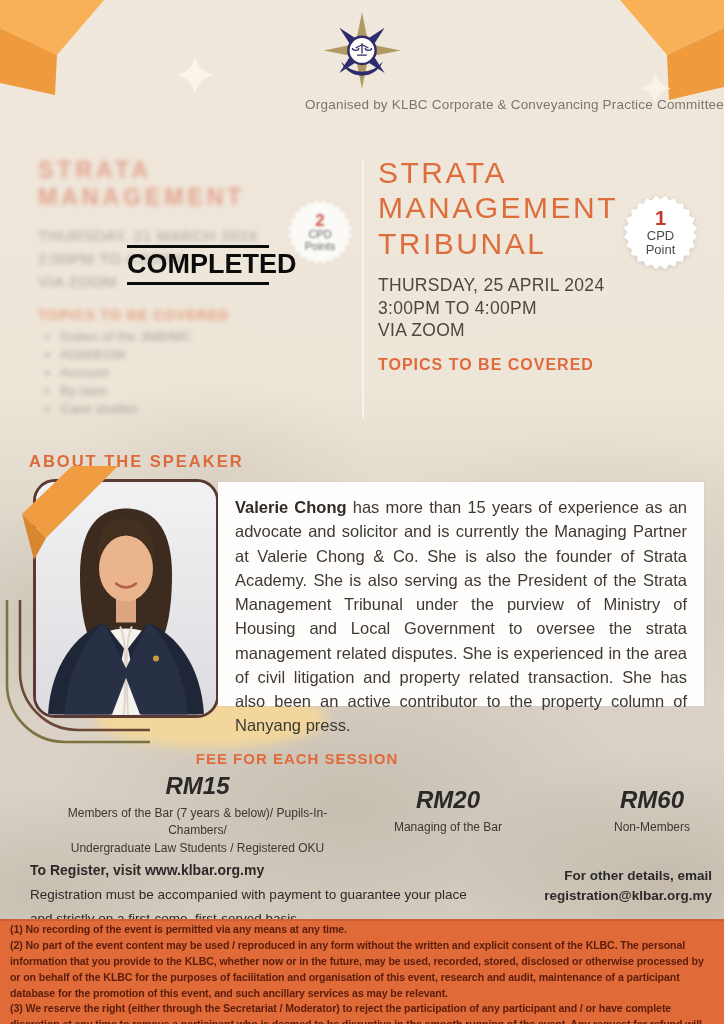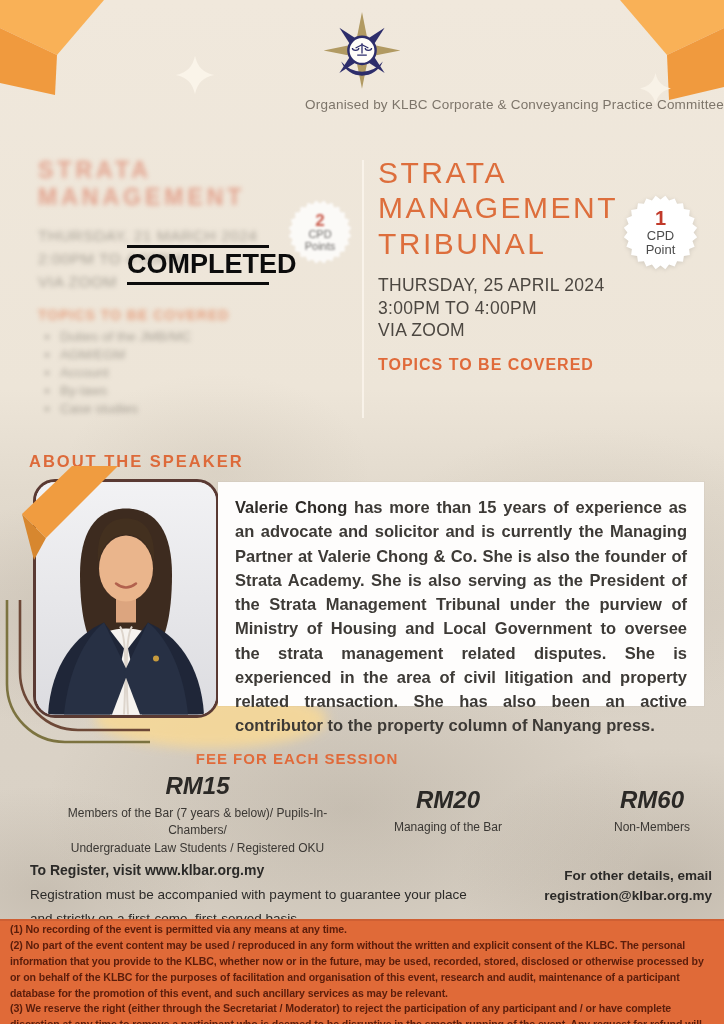--- a/index.html
+++ b/index.html
@@ -51,21 +51,21 @@
   .badge1 .cpd-unit,.badge1 .cpd-qual{font-size:11px;}
   .badge2{left:622px;top:194px;width:77px;height:77px;filter:drop-shadow(0 1px 2px rgba(0,0,0,.12));}
   
   .stamp{left:127px;top:245px;width:142px;text-align:center;border-top:3.5px solid #0c0c0c;border-bottom:3.5px solid #0c0c0c;padding:1px 0 2px;font-size:27px;font-weight:800;color:#0c0c0c;letter-spacing:0;background:transparent;}
   
   .about-h{left:0;top:452px;width:632px;text-align:left;font-size:16.5px;font-weight:800;letter-spacing:2px;color:#dd6a3a;margin-left:29px;}
   .blob{left:95px;top:690px;width:232px;height:58px;border-radius:50%;background:#f6d898;filter:blur(6px);opacity:.9;z-index:1;}
   .swirls{left:0;top:600px;width:150px;height:190px;z-index:2;}
   .photo{left:33px;top:479px;width:180px;height:233px;border:3px solid #5a3a33;border-radius:22px;overflow:hidden;z-index:3;background:#ececef;}
   .ribbon{left:14px;top:460px;width:130px;height:120px;z-index:4;}
-  .bio-card{left:218px;top:482px;width:486px;height:224px;background:#fefdfc;z-index:3;box-shadow:0 0 0 1px rgba(0,0,0,.02);font-weight:bold;}
+  .bio-card{left:218px;top:482px;width:486px;height:224px;background:#fefdfc;z-index:3;box-shadow:0 0 0 1px rgba(0,0,0,.02);}
   .bio-card p{margin:0;padding:13px 17px;font-size:16.5px;line-height:1.47;color:#3d3a36;text-align:justify;}
   .bio-card b{color:#2e2b28;}
   
   .fee-h{left:0;top:750px;width:594px;text-align:center;font-size:15px;font-weight:800;letter-spacing:1px;color:#e06a3a;}
   .fee{position:absolute;text-align:center;color:#2e2c29;}
   .fee .price{font-size:24px;font-weight:bold;font-style:italic;color:#2b2926;}
   .fee .desc{margin-top:5px;font-size:12px;line-height:1.45;color:#3a3733;}
   .fee1{left:40px;top:772px;width:315px;}
   .fee2{left:368px;top:786px;width:160px;}
   .fee3{left:572px;top:786px;width:160px;}

